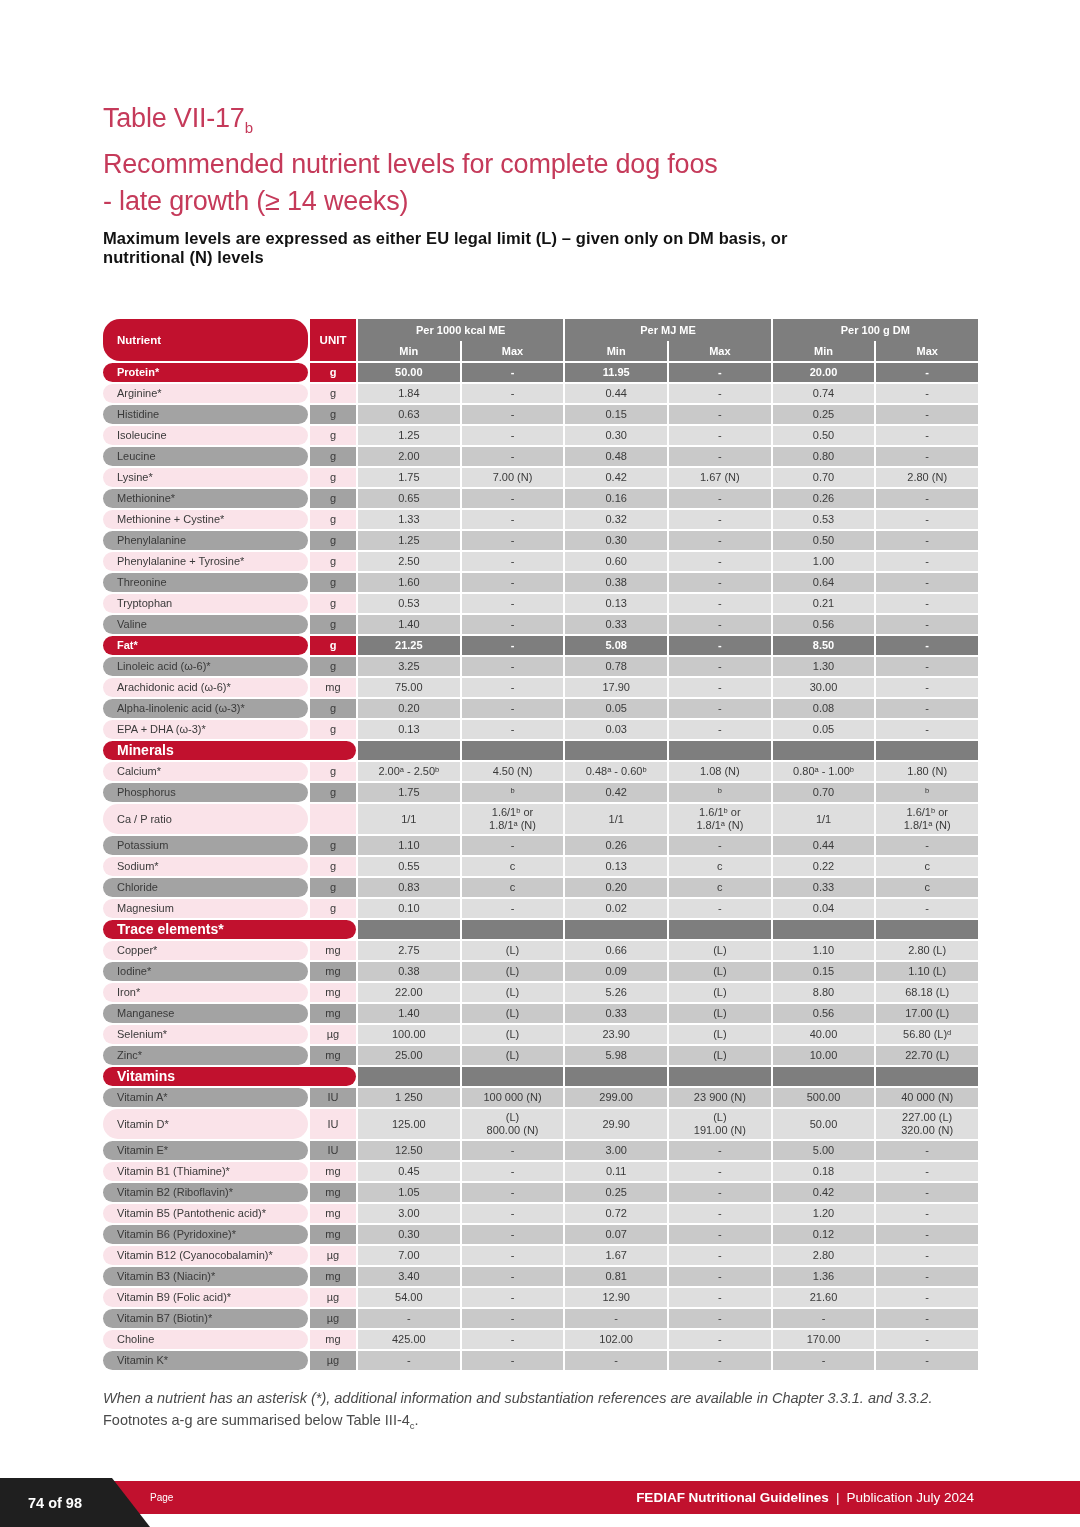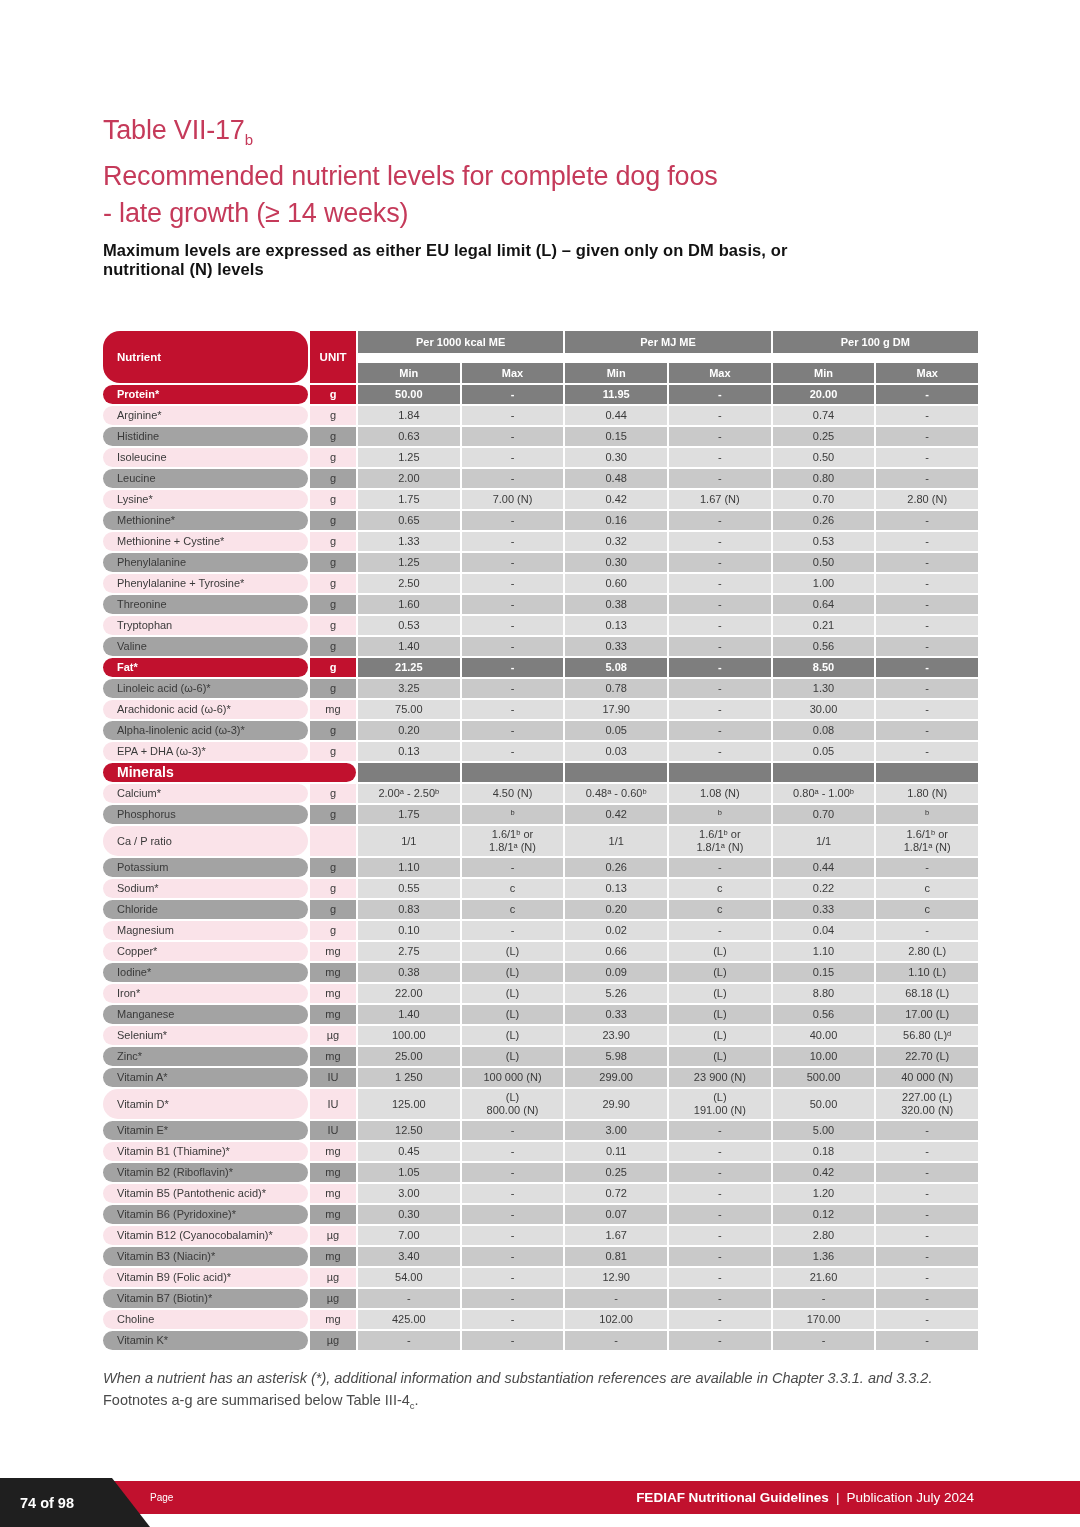--- a/index.html
+++ b/index.html
@@ -1,20 +1,20 @@
 <!DOCTYPE html>
 <html><head>
 <meta charset="utf-8">
 <style>
   html,body{margin:0;padding:0;}
   body{
     width:1080px;height:1527px;position:relative;background:#ffffff;
     font-family:"Liberation Sans",sans-serif;overflow:hidden;
   }
-  .content{position:absolute;left:103px;top:16px;width:703px;}
+  .content{position:absolute;left:103px;top:4px;width:703px;}
   .title{
     margin:96px 0 0 0;font-size:27px;line-height:37px;font-weight:400;
     color:#C53A5A;letter-spacing:-0.2px;
   }
   .title sub{font-size:15px;}
   .subtitle{margin:9px 0 0 0;font-size:16.5px;font-weight:bold;color:#121212;letter-spacing:0.1px;}
   .table{margin-top:52px;width:875px;}
   .row{display:flex;gap:2px;margin-top:2px;}
   .row:first-child{margin-top:0;}
   .cell{
@@ -22,21 +22,21 @@
     font-size:11px;line-height:13px;color:#3A3A3A;text-align:center;
     white-space:pre-line;padding:2px 3px;box-sizing:border-box;
   }
   .c-name{width:205px;flex:none;}
   .c-unit{width:46px;flex:none;}
   .c-span{width:253px;flex:none;}
   .c-val{flex:1 1 0;}
   .name-cell{justify-content:flex-start;text-align:left;padding-left:14px;border-radius:17px;}
   .hd-red{background:#C1112E;color:#fff;font-weight:bold;font-size:11.5px;}
   .hd-gray{background:#7E7E7E;color:#fff;font-weight:bold;}
-  .hd-right{flex:1 1 0;display:flex;flex-direction:column;gap:10px;}
+  .hd-right{flex:1 1 0;display:flex;flex-direction:column;gap:0;}
   .row-inner{display:flex;gap:2px;flex:1 1 0;}
   .hd-group{min-height:22px;}
   .hd-minmax{min-height:20px;}
   .t-red{background:#C1112E;color:#fff;font-weight:bold;}
   .t-gray{background:#7E7E7E;color:#fff;font-weight:bold;}
   .sec-red{background:#C1112E;color:#fff;font-weight:bold;font-size:14px;}
   .sec-gray{background:#7E7E7E;}
   .n-light{background:#FAE3E9;}
   .n-dark{background:#a3a3a3;}
   .v-light{background:#DEDEDE;}
@@ -44,21 +44,21 @@
   .footnote{
     margin:17px 0 0 0;font-size:14.5px;line-height:22px;color:#4A4A4A;width:872px;
   }
   .footnote .it{font-style:italic;}
   .footnote sub{font-size:9.5px;}
   .footer{position:absolute;left:0;bottom:0;width:1080px;height:57px;}
   .footer-red{position:absolute;top:11px;left:0;right:0;height:33px;background:#C1112E;}
   .footer-black{
     position:absolute;left:0;top:8px;width:150px;height:49px;background:#1F1F1F;
     clip-path:polygon(0 0,112px 0,150px 100%,0 100%);
-    display:flex;align-items:center;padding-left:20px;box-sizing:border-box;
+    display:flex;align-items:center;padding-left:28px;box-sizing:border-box;
     color:#fff;font-weight:bold;font-size:14.5px;
   }
   .page-label{
     position:absolute;left:150px;top:11px;height:33px;line-height:33px;
     color:#fff;font-size:10px;
   }
   .footer-right{
     position:absolute;right:106px;top:11px;height:33px;line-height:33px;
     color:#fff;font-size:13.5px;
   }
@@ -353,20 +353,29 @@
         <div class="cell c-name n-light name-cell">Magnesium</div>
         <div class="cell c-unit n-light">g</div>
         <div class="cell c-val v-light">0.10</div>
         <div class="cell c-val v-light">-</div>
         <div class="cell c-val v-light">0.02</div>
         <div class="cell c-val v-light">-</div>
         <div class="cell c-val v-light">0.04</div>
         <div class="cell c-val v-light">-</div>
       </div>
       <div class="row">
+        <div class="cell c-span sec-red name-cell">Trace elements*</div>
+        <div class="cell c-val sec-gray"></div>
+        <div class="cell c-val sec-gray"></div>
+        <div class="cell c-val sec-gray"></div>
+        <div class="cell c-val sec-gray"></div>
+        <div class="cell c-val sec-gray"></div>
+        <div class="cell c-val sec-gray"></div>
+      </div>
+      <div class="row">
         <div class="cell c-name n-light name-cell">Copper*</div>
         <div class="cell c-unit n-light">mg</div>
         <div class="cell c-val v-light">2.75</div>
         <div class="cell c-val v-light">(L)</div>
         <div class="cell c-val v-light">0.66</div>
         <div class="cell c-val v-light">(L)</div>
         <div class="cell c-val v-light">1.10</div>
         <div class="cell c-val v-light">2.80 (L)</div>
       </div>
       <div class="row">
@@ -411,20 +420,29 @@
       </div>
       <div class="row">
         <div class="cell c-name n-dark name-cell">Zinc*</div>
         <div class="cell c-unit n-dark">mg</div>
         <div class="cell c-val v-dark">25.00</div>
         <div class="cell c-val v-dark">(L)</div>
         <div class="cell c-val v-dark">5.98</div>
         <div class="cell c-val v-dark">(L)</div>
         <div class="cell c-val v-dark">10.00</div>
         <div class="cell c-val v-dark">22.70 (L)</div>
+      </div>
+      <div class="row">
+        <div class="cell c-span sec-red name-cell">Vitamins</div>
+        <div class="cell c-val sec-gray"></div>
+        <div class="cell c-val sec-gray"></div>
+        <div class="cell c-val sec-gray"></div>
+        <div class="cell c-val sec-gray"></div>
+        <div class="cell c-val sec-gray"></div>
+        <div class="cell c-val sec-gray"></div>
       </div>
       <div class="row">
         <div class="cell c-name n-dark name-cell">Vitamin A*</div>
         <div class="cell c-unit n-dark">IU</div>
         <div class="cell c-val v-dark">1 250</div>
         <div class="cell c-val v-dark">100 000 (N)</div>
         <div class="cell c-val v-dark">299.00</div>
         <div class="cell c-val v-dark">23 900 (N)</div>
         <div class="cell c-val v-dark">500.00</div>
         <div class="cell c-val v-dark">40 000 (N)</div>

